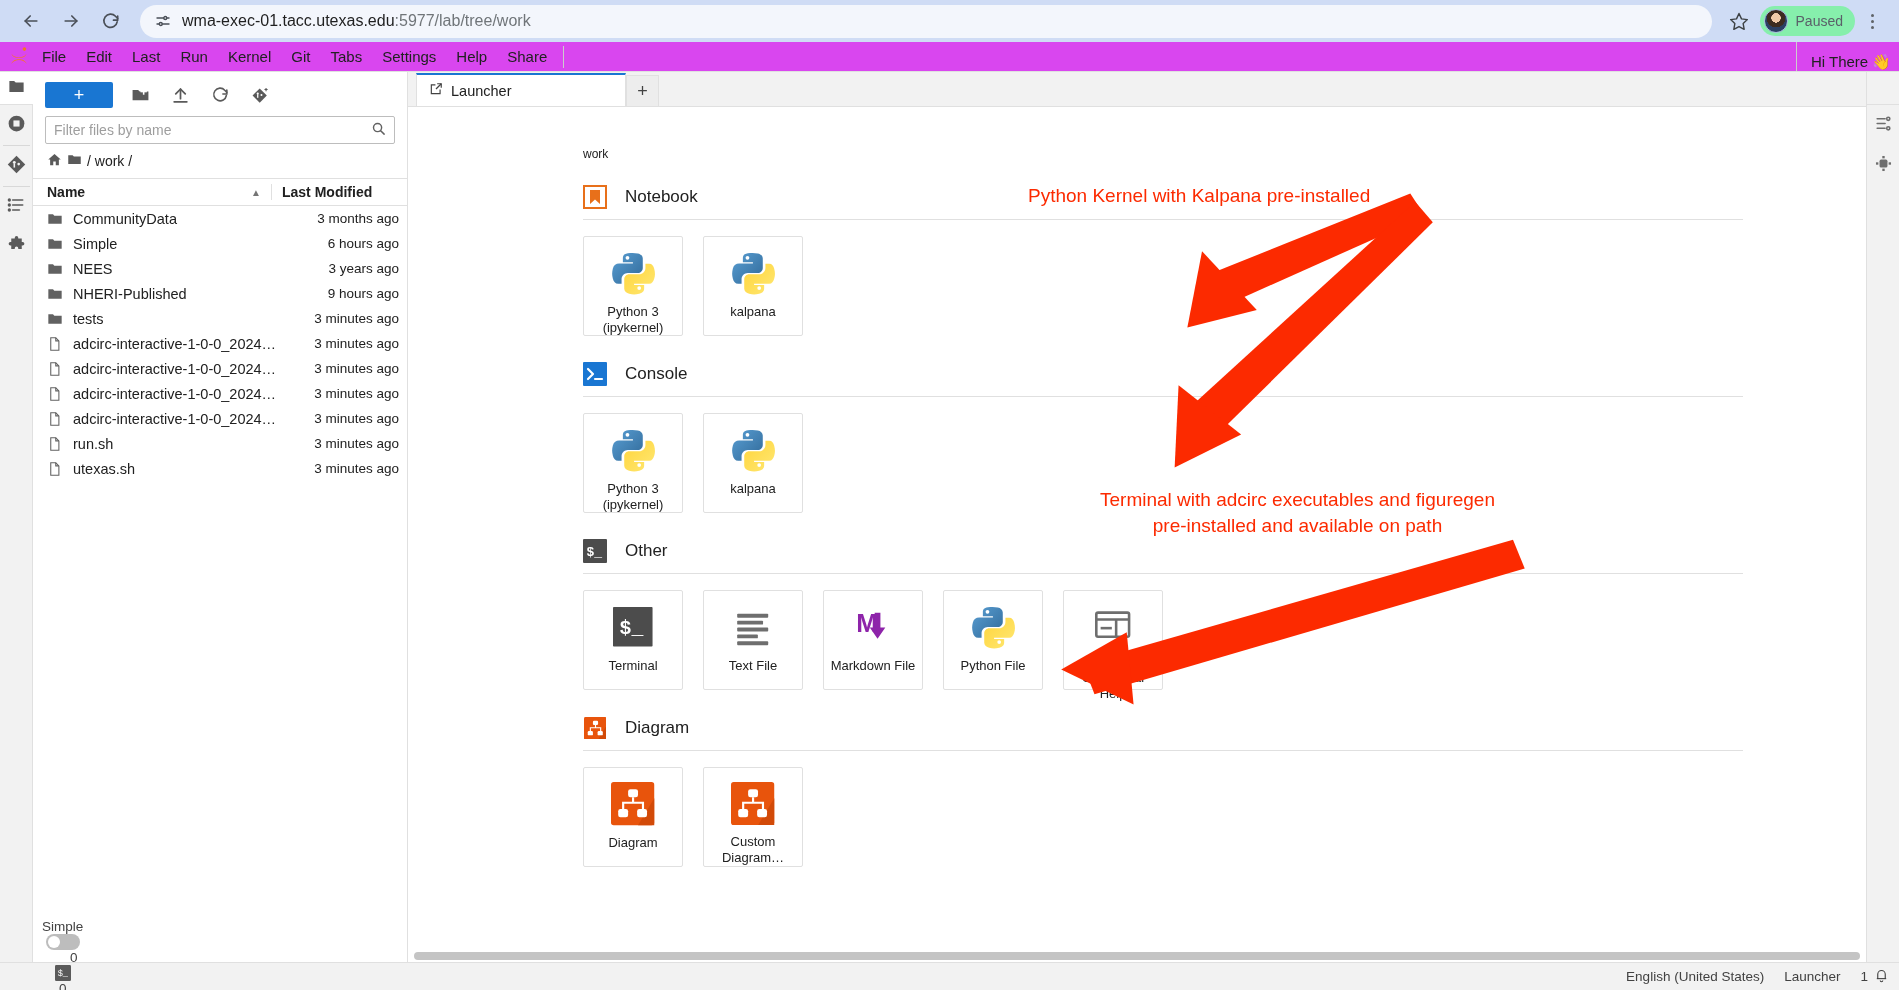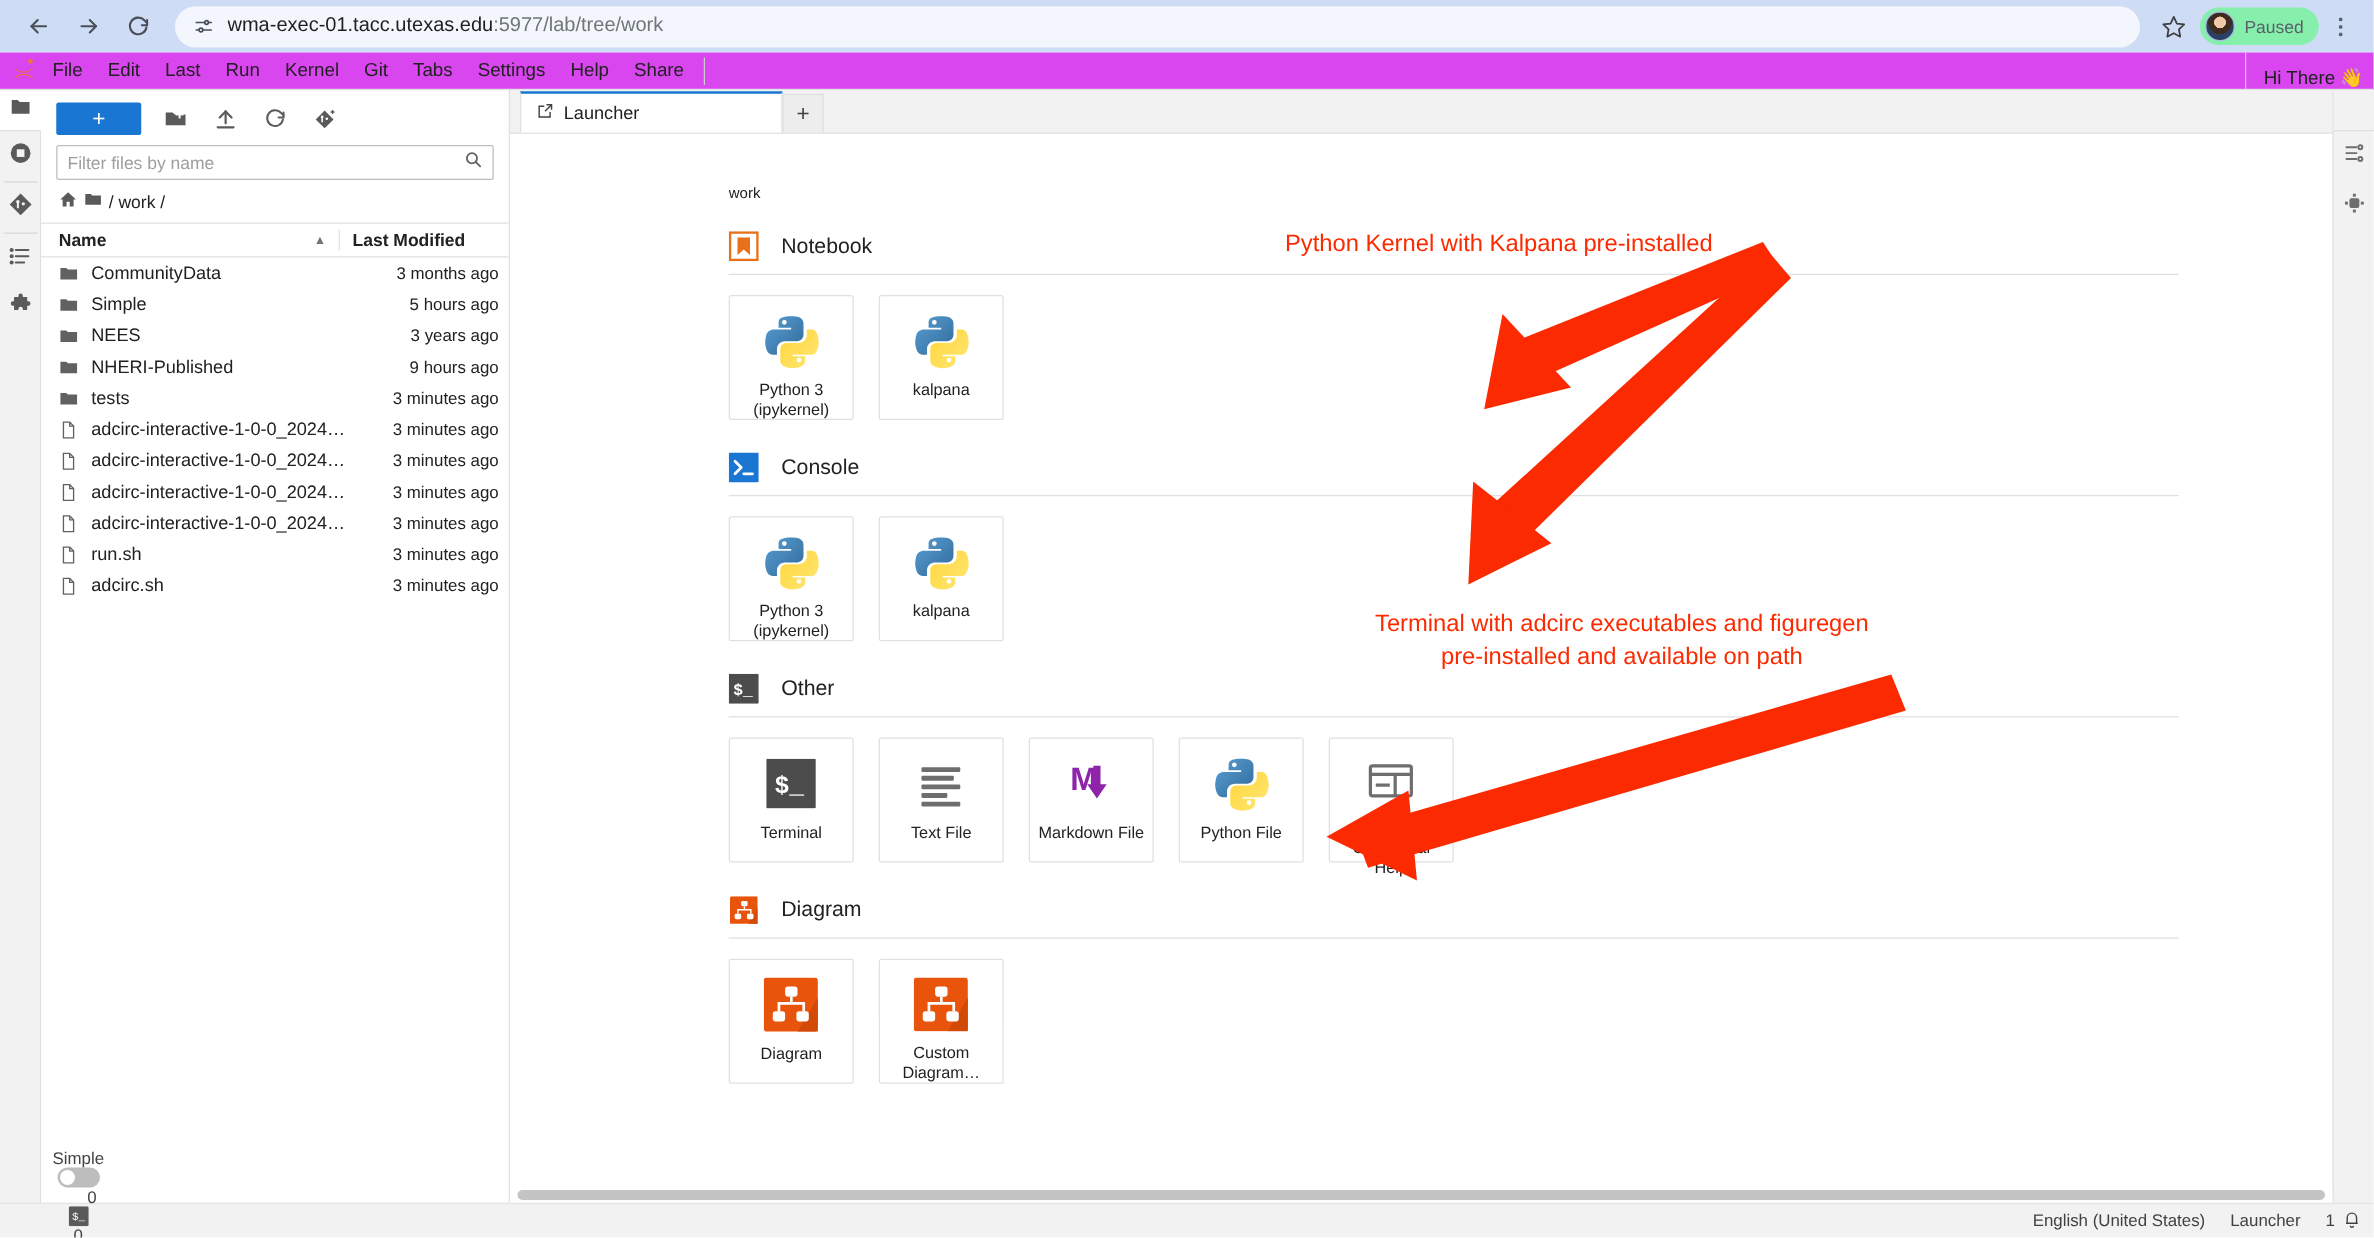--- a/index.html
+++ b/index.html
@@ -478,21 +478,21 @@
           <span class="fname">CommunityData</span>
           <span class="fmod">3 months ago</span>
         </div>
         <div class="fb-row">
           <span class="ficon">
             <svg width="16" height="16" viewBox="0 0 24 24" fill="#616161">
               <path d="M2 5h7l2 2h11v12H2z"></path>
             </svg>
           </span>
           <span class="fname">Simple</span>
-          <span class="fmod">5 hours ago</span>
+          <span class="fmod">6 hours ago</span>
         </div>
         <div class="fb-row">
           <span class="ficon">
             <svg width="16" height="16" viewBox="0 0 24 24" fill="#616161">
               <path d="M2 5h7l2 2h11v12H2z"></path>
             </svg>
           </span>
           <span class="fname">NEES</span>
           <span class="fmod">3 years ago</span>
         </div>
@@ -564,21 +564,21 @@
           <span class="fname">run.sh</span>
           <span class="fmod">3 minutes ago</span>
         </div>
         <div class="fb-row">
           <span class="ficon">
             <svg width="15" height="16" viewBox="0 0 24 24" fill="none" stroke="#616161" stroke-width="1.7">
               <path d="M6 2h8l5 5v15H6z"></path>
               <path d="M14 2v5h5"></path>
             </svg>
           </span>
-          <span class="fname">adcirc.sh</span>
+          <span class="fname">utexas.sh</span>
           <span class="fmod">3 minutes ago</span>
         </div>
       </div>
   </div>
 
   <div id="launcher-wrap">
     <div id="tabbar">
       <div class="tab">
         <span>
           <svg width="14" height="14" viewBox="0 0 24 24" fill="none" stroke="#424242" stroke-width="2">

